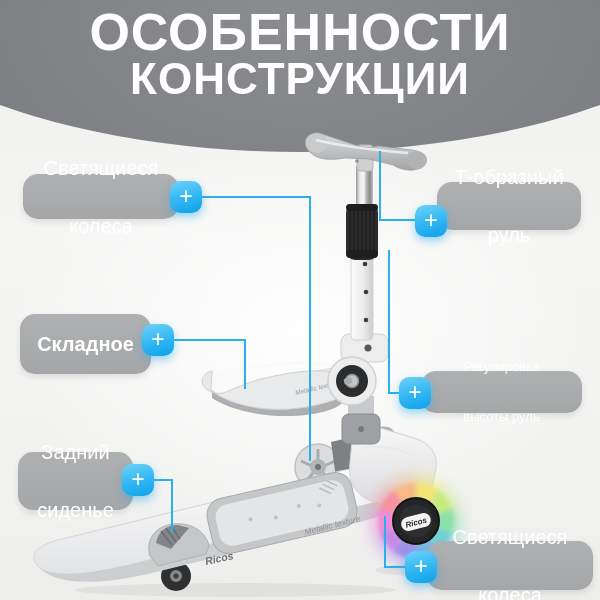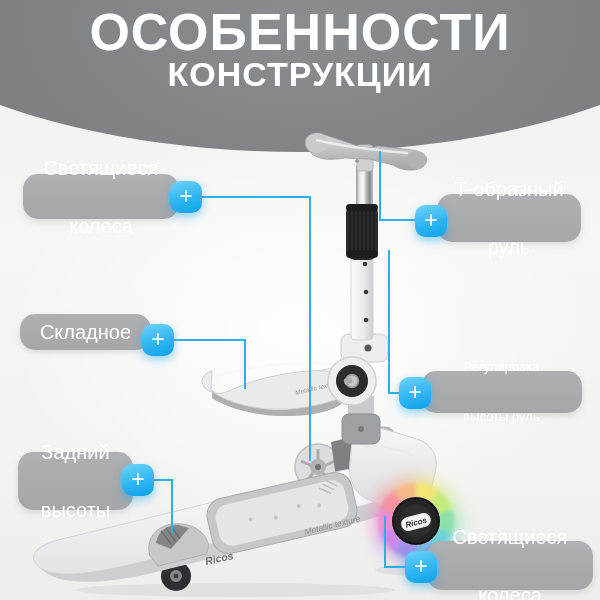--- a/index.html
+++ b/index.html
@@ -14,21 +14,21 @@
 
   
   .banner-wrap { position:absolute; left:0; top:0; width:600px; height:165px; overflow:hidden; }
   .banner-ellipse {
     position:absolute; left:-180px; top:-276px; width:960px; height:428px;
     border-radius:50%;
     background: radial-gradient(ellipse 70% 90% at 50% 70%, #8a8c8f 0%, #7c7e81 55%, #6c6e71 100%);
   }
   .banner-text { position:absolute; left:0; top:6px; width:600px; text-align:center; color:#ffffff; }
   .banner-line1 { font-size:52px; font-weight:700; letter-spacing:1px; line-height:1.02; }
-  .banner-line2 { font-size:34px; font-weight:700; letter-spacing:1px; line-height:1.0; margin-top:-2px; }
+  .banner-line2 { font-size:44px; font-weight:700; letter-spacing:1px; line-height:1.0; margin-top:-2px; }
 
   
   svg.scene { position:absolute; left:0; top:0; width:600px; height:600px; }
 
   
   .pill {
     position:absolute; display:flex; flex-direction:column; align-items:center; justify-content:center;
     background:linear-gradient(180deg,#aeb0b2 0%,#a4a6a8 100%);
     color:#fff; border-radius:15px; text-align:center;
     font-size:20px; line-height:1.1; font-weight:400;
@@ -41,22 +41,22 @@
     position:absolute; width:32px; height:32px; border-radius:10px;
     background:linear-gradient(165deg,#6ed2f9 0%,#30b5f2 55%,#0ea2ea 100%);
     box-shadow:0 4px 9px rgba(30,168,238,.45);
     display:flex; align-items:center; justify-content:center;
     color:#fff; font-size:23px; font-weight:400; line-height:1;
   }
   .badge .plus { transform:translateY(-1px); }
 
   
   #pill-wheels-top   { left:23px;  top:174px; width:156px; height:45px; }
-  #pill-handlebar    { left:437px; top:194px; width:144px; height:48px; }
-  #pill-seat         { left:20px;  top:314px; width:131px; height:36px; }
+  #pill-handlebar    { left:437px; top:182px; width:144px; height:48px; }
+  #pill-seat         { left:20px;  top:314px; width:131px; height:60px;font-weight:bold; }
   #pill-height       { left:421px; top:371px; width:161px; height:42px; font-size:13px; }
   #pill-brake        { left:18px;  top:452px; width:115px; height:58px; }
   #pill-wheels-bot   { left:427px; top:541px; width:166px; height:49px; }
 
   #badge-wheels-top  { left:170px; top:181px; }
   #badge-handlebar   { left:415px; top:205px; }
   #badge-seat        { left:142px; top:324px; }
   #badge-height      { left:399px; top:377px; }
   #badge-brake       { left:122px; top:464px; }
   #badge-wheels-bot  { left:405px; top:551px; }
@@ -290,21 +290,21 @@
 </div>
 <div class="pill" id="pill-seat">
   <span>Складное</span>
 </div>
 <div class="pill" id="pill-height">
   <span>Регулировка</span>
   <span>высоты руль</span>
 </div>
 <div class="pill" id="pill-brake">
   <span>Задний</span>
-  <span>высоты</span>
+  <span>сиденье</span>
 </div>
 <div class="pill" id="pill-wheels-bot">
   <span>Светящиеся</span>
   <span>колеса</span>
 </div>
 
 <div class="badge" id="badge-wheels-top">
   <span class="plus">+</span>
 </div>
 <div class="badge" id="badge-handlebar">

